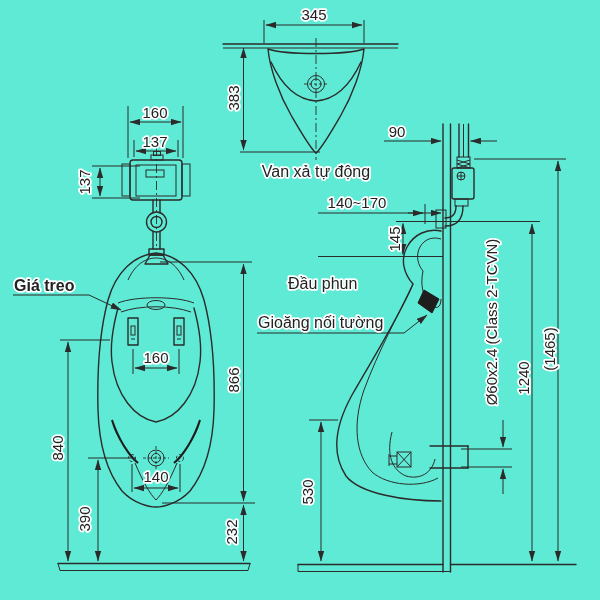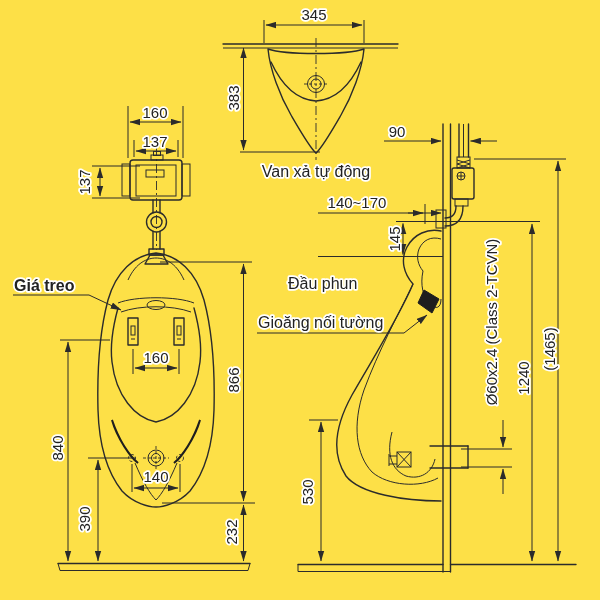--- a/index.html
+++ b/index.html
@@ -1,16 +1,16 @@
 <!DOCTYPE html>
 <html><head>
 <meta charset="utf-8">
 <style>
   html,body{margin:0;padding:0;background:#ffffff;}
-  #canvas{width:600px;height:600px;position:relative;background:#fde047;overflow:hidden;
+  #canvas{width:600px;height:600px;position:relative;background:#5eead4;overflow:hidden;
           font-family:"Liberation Sans","DejaVu Sans",sans-serif;}
   svg{display:block;}
   .obj{fill:none;stroke:#2b2b2b;stroke-width:1.4;stroke-linecap:round;stroke-linejoin:round;}
   .thin{fill:none;stroke:#2b2b2b;stroke-width:1;stroke-linecap:butt;}
   .dim{fill:none;stroke:#2b2b2b;stroke-width:1;}
   .cl{fill:none;stroke:#2b2b2b;stroke-width:0.9;stroke-dasharray:9 3 2 3;}
   .dsh{fill:none;stroke:#2b2b2b;stroke-width:0.9;stroke-dasharray:3 2;}
   .dark{fill:#1e1e1e;stroke:#1e1e1e;}
   text{fill:#222;font-family:"Liberation Sans","DejaVu Sans",sans-serif;
        paint-order:stroke;stroke:#ffffff;stroke-width:3.5px;stroke-linejoin:round;}

